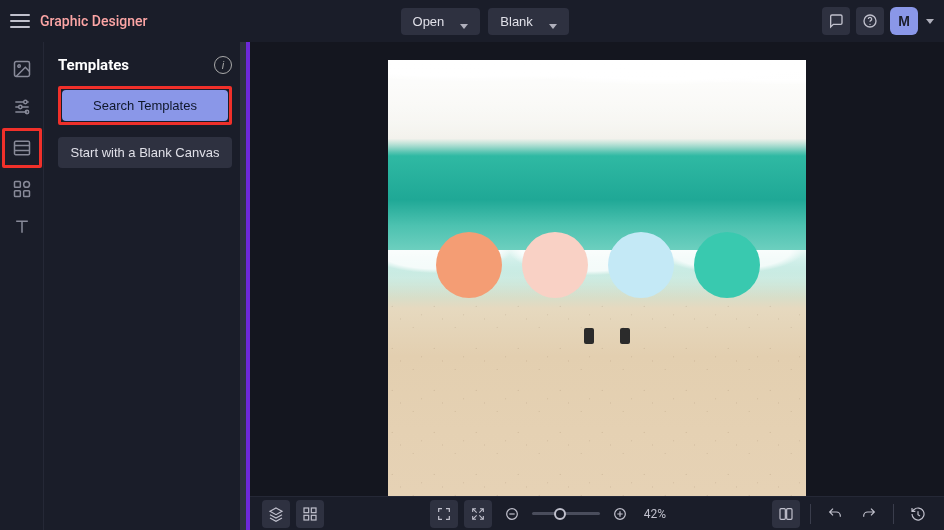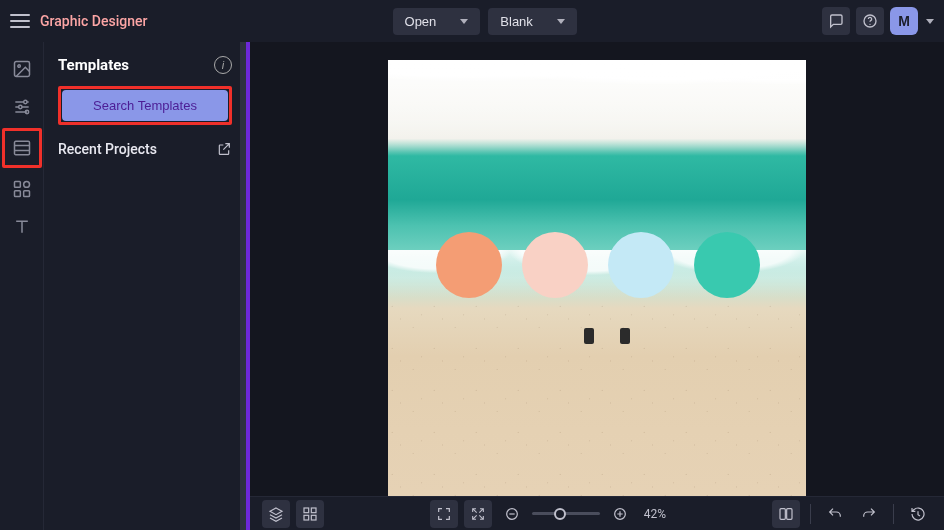--- a/index.html
+++ b/index.html
@@ -7,21 +7,21 @@
     
     
     .topbar { height: 42px; background: #1a1d29; display: flex; align-items: center; padding: 0 10px; justify-content: space-between; }
     .topbar-left { display: flex; align-items: center; gap: 10px; }
     .hamburger { width: 20px; height: 14px; display: flex; flex-direction: column; justify-content: space-between; cursor: pointer; }
     .hamburger span { height: 2px; background: #c0c0cc; border-radius: 1px; }
     .app-title { font-size: 14px; font-weight: 500; color: #fca5a5; }
     .topbar-center { display: flex; gap: 8px; }
     .topbar-right { display: flex; align-items: center; gap: 6px; }
     
-    .btn-dark { background: #2e3140; border: none; color: #e0e0e8; padding: 6px 12px; border-radius: 4px; font-size: 13px; cursor: pointer; display: inline-flex; align-items: center; gap: 24px; }
+    .btn-dark { background: #2e3140; border: none; color: #e0e0e8; padding: 6px 12px; border-radius: 4px; font-size: 13px; cursor: pointer; display: inline-flex; align-items: flex-end; gap: 16px; }
     .chevron-down { width: 0; height: 0; border-left: 4px solid transparent; border-right: 4px solid transparent; border-top: 5px solid #b0b0bc; }
     
     .icon-btn { width: 28px; height: 28px; background: #2e3140; border: none; border-radius: 4px; display: flex; align-items: center; justify-content: center; cursor: pointer; color: #c0c0cc; }
     .avatar-btn { width: 28px; height: 28px; background: #8a97e8; border: none; border-radius: 6px; display: flex; align-items: center; justify-content: center; cursor: pointer; color: #1a1d29; font-weight: 600; font-size: 14px; }
     
     
     .main { display: flex; height: calc(530px - 42px); }
     
     
     .rail { width: 44px; background: #1a1d29; display: flex; flex-direction: column; align-items: center; padding-top: 10px; gap: 4px; border-right: 1px solid #252836; }
@@ -30,21 +30,21 @@
     .rail-btn svg { stroke: currentColor; fill: none; }
     
     
     .panel { width: 206px; background: #1a1d29; padding: 14px 14px; display: flex; flex-direction: column; gap: 12px; border-right: 4px solid #6d28d9; position: relative; }
     .panel::after { content: ''; position: absolute; top: 0; right: 0; bottom: 0; width: 6px; background: #2e3140; }
     .panel-header { display: flex; align-items: center; justify-content: space-between; }
     .panel-title { font-size: 15px; font-weight: 700; color: #fff; }
     .info-circle { width: 18px; height: 18px; border: 1.5px solid #aaa; border-radius: 50%; display: flex; align-items: center; justify-content: center; font-size: 11px; font-style: italic; color: #aaa; cursor: pointer; }
     
     .panel-btn { width: 100%; padding: 8px 10px; border-radius: 4px; border: none; font-size: 13px; cursor: pointer; text-align: center; }
-    .panel-btn.primary { background: #8a97e8; color: #4c1d95; font-weight: 500; }
+    .panel-btn.primary { background: #8a97e8; color: #0f172a; font-weight: 500; }
     .panel-btn.secondary { background: #2e3140; color: #e0e0e8; }
     .highlight-wrap { border: 3px solid #f0302a; padding: 1px; border-radius: 2px; }
     
     .recent-row { display: flex; align-items: center; justify-content: space-between; margin-top: 4px; }
     .recent-label { font-size: 14px; font-weight: 500; color: #e8e8f0; }
     .external-icon { width: 16px; height: 16px; color: #c0c0cc; cursor: pointer; }
     
     
     .canvas-wrap { flex: 1; background: #14161f; display: flex; flex-direction: column; }
     .canvas-area { flex: 1; display: flex; align-items: center; justify-content: center; padding-top: 18px; }
@@ -168,26 +168,21 @@
   </div>
 
   <div class="panel">
     <div class="panel-header">
       <div class="panel-title">Templates</div>
       <div class="info-circle">i</div>
     </div>
     <div class="highlight-wrap">
       <button class="panel-btn primary">Search Templates</button>
     </div>
-    <div class="recent-row">
-      <div class="recent-label">Recent Projects</div>
-      <svg class="external-icon" width="16" height="16" viewBox="0 0 24 24">
-          <path d="M14 4h6v6M20 4l-9 9M19 14v5a1 1 0 0 1-1 1H6a1 1 0 0 1-1-1V7a1 1 0 0 1 1-1h5" stroke="currentColor" fill="none" stroke-width="1.8"></path>
-        </svg>
-    </div>
+    <button class="panel-btn secondary">Start with a Blank Canvas</button>
   </div>
 
   <div class="canvas-wrap">
     <div class="canvas-area">
       <div class="canvas">
         <div class="foam"></div>
         <div class="wave-edge"></div>
         <div class="sand-noise"></div>
         <div class="person p1"></div>
         <div class="person p2"></div>

